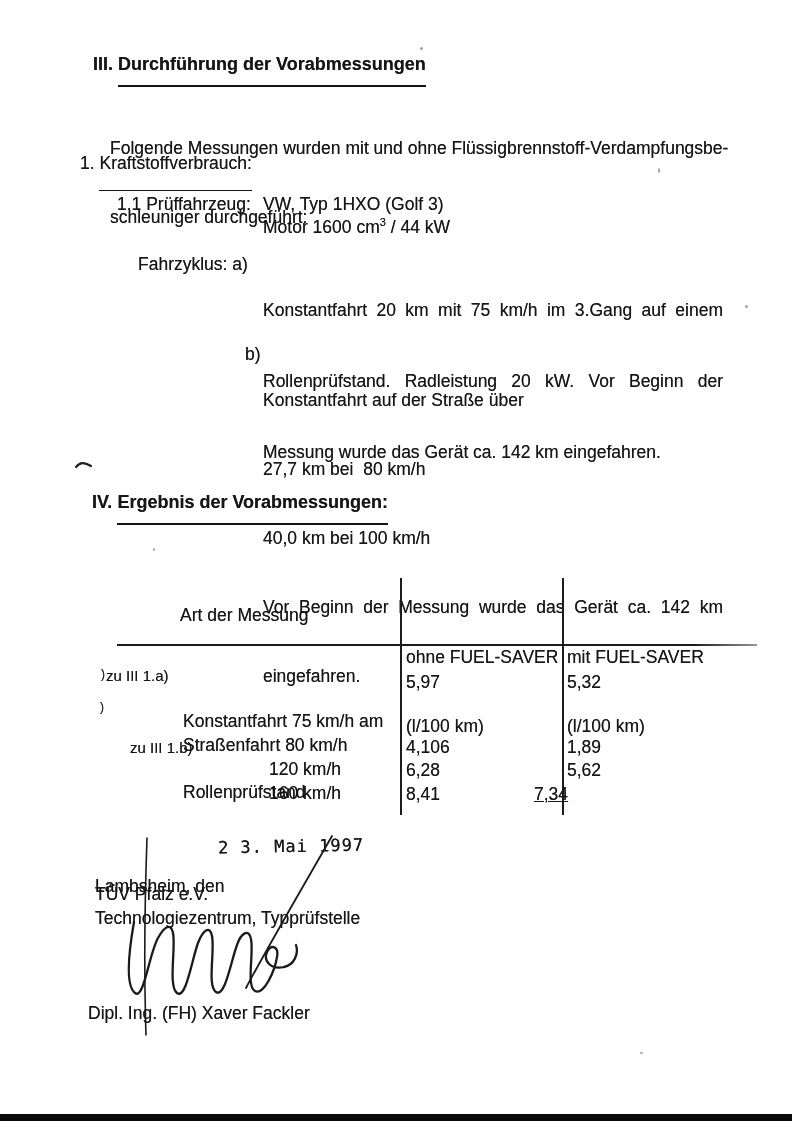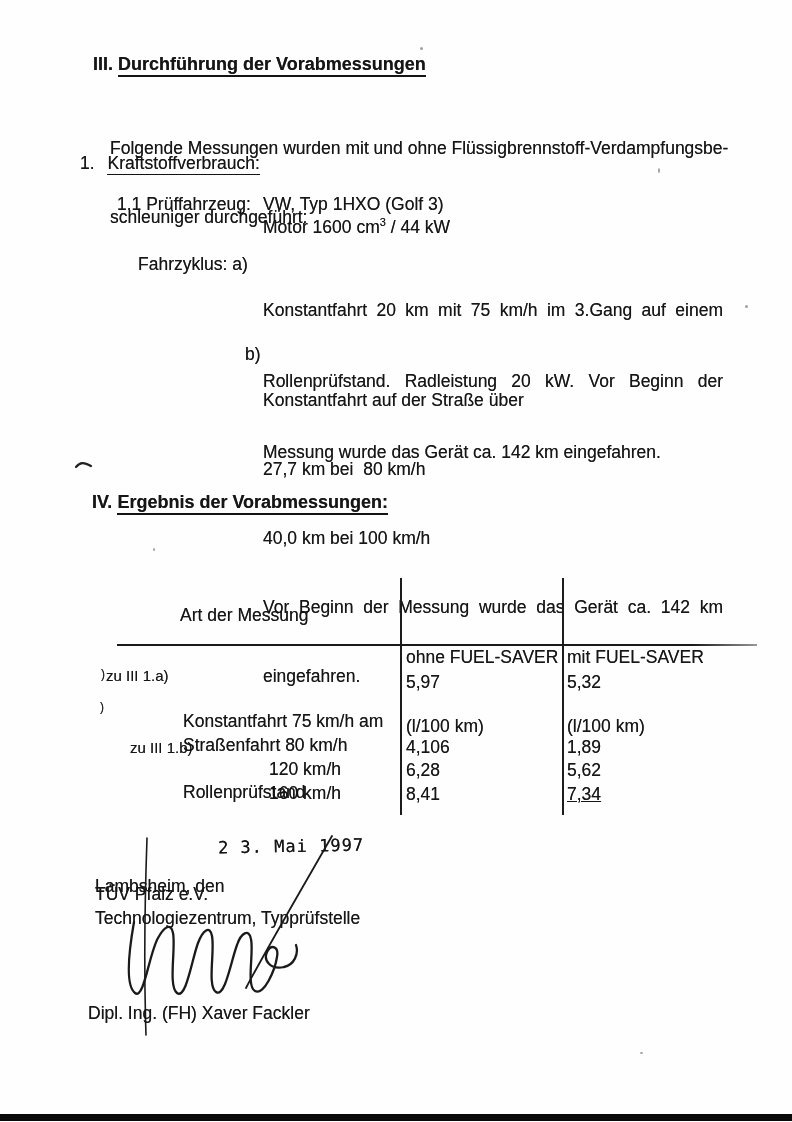--- a/index.html
+++ b/index.html
@@ -5,22 +5,22 @@
   html,body { margin:0; padding:0; background:#ffffff; }
   .page {
     position:relative; width:792px; height:1122px;
     background:#fefefe; overflow:hidden;
     font-family:"Liberation Sans", sans-serif;
     color:#161616;
   }
   .t { position:absolute; white-space:pre; font-size:17.5px; line-height:23px;
        text-shadow:0 0 .5px rgba(0,0,0,.65); }
   .h { font-weight:bold; font-size:18px; }
-  .u { border-bottom:2px solid #141414; padding-bottom:1px; }
-  .u1 { border-bottom:1.6px solid #141414; padding-bottom:1px;margin-left:8px; }
+  .u { border-bottom:2px solid #141414; padding-bottom:11px; }
+  .u1 { border-bottom:1.6px solid #141414; padding-bottom:17px; }
   .small { font-size:15px; line-height:14px; text-shadow:0 0 .4px rgba(0,0,0,.6); }
   .line { height:25px; }
   .lineb { height:23px; }
   .just { text-align:justify; text-align-last:justify; width:460px; }
   .sup { position:relative; top:-7px; font-size:11px; }
   .vline { position:absolute; width:1.6px; background:#1c1c1c; }
   .hline { position:absolute; height:2px;
            background:linear-gradient(90deg,#1a1a1a 0%,#1a1a1a 90%,rgba(26,26,26,.45) 100%); }
   .stamp { font-family:"DejaVu Sans Mono", monospace; font-size:17px; letter-spacing:1px;
            transform:rotate(-1.2deg); text-shadow:0 0 .6px rgba(0,0,0,.8); }
@@ -99,21 +99,21 @@
   <div class="t" style="left:183px; top:734px;">Straßenfahrt 80 km/h</div>
   <div class="t" style="left:406px; top:736px;">4,106</div>
   <div class="t" style="left:567px; top:736px;">1,89</div>
 
   <div class="t rightcol" style="left:183px; top:758px;">120 km/h</div>
   <div class="t" style="left:406px; top:759px;">6,28</div>
   <div class="t" style="left:567px; top:759px;">5,62</div>
 
   <div class="t rightcol" style="left:183px; top:782px;">160 km/h</div>
   <div class="t" style="left:406px; top:783px;">8,41</div>
-  <div class="t" style="left:567px; top:783px;text-decoration:underline;">7,34</div>
+  <div class="t" style="left:534px; top:783px;text-decoration:underline;">7,34</div>
 
   <div class="t" style="left:95px; top:875px;">Lambsheim, den</div>
   <div class="t stamp" style="left:218px; top:835px;">2 3. Mai 1997</div>
   <div class="t" style="left:95px; top:883px;">TÜV Pfalz e.V.</div>
   <div class="t" style="left:95px; top:907px;">Technologiezentrum, Typprüfstelle</div>
 
   <svg class="sig" width="265" height="230" viewBox="0 0 265 230">
     <g fill="none" stroke="#1a1a1a" stroke-linecap="round">
 
       <path d="M32,23 C30,80 29,160 31,220" stroke-width="1.6"></path>

